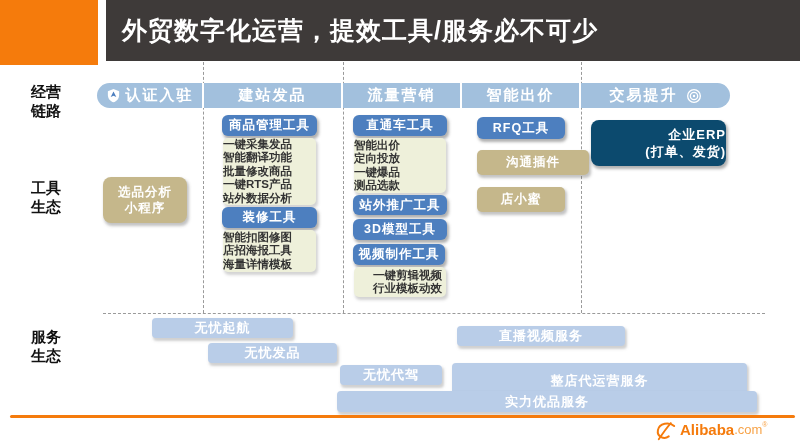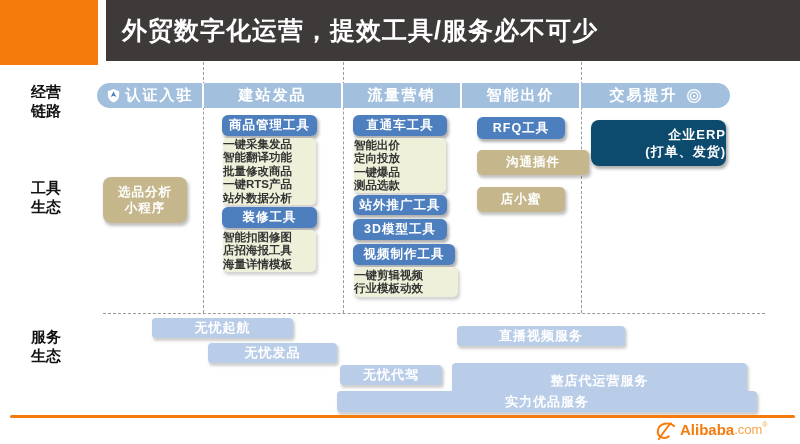--- a/index.html
+++ b/index.html
@@ -40,22 +40,22 @@
 
   .miniapp { left:103px; top:177px; width:84px; height:46px; border-radius:8px; flex-direction:column; line-height:16px; font-size:12.5px; }
   .c2-b1 { left:222px; top:115px; width:95px; height:21px; }
   .c2-l1 { left:223px; top:138px; width:93px; height:67px; }
   .c2-b2 { left:222px; top:207px; width:95px; height:21px; }
   .c2-l2 { left:223px; top:230px; width:93px; height:42px; }
   .c3-b1 { left:353px; top:115px; width:94px; height:21px; }
   .c3-l1 { left:354px; top:138px; width:92px; height:55px; }
   .c3-b2 { left:353px; top:195px; width:94px; height:20px; }
   .c3-b3 { left:353px; top:219px; width:94px; height:21px; }
-  .c3-b4 { left:353px; top:244px; width:102px; height:21px; }
-  .c3-l2 { left:354px; top:267px; width:104px; height:30px; }
+  .c3-b4 { left:353px; top:244px; width:92px; height:21px; }
+  .c3-l2 { left:354px; top:267px; width:92px; height:30px;padding-left:19px; }
   .c4-b1 { left:477px; top:117px; width:88px; height:22px; }
   .c4-t1 { left:477px; top:150px; width:112px; height:25px; }
   .c4-t2 { left:477px; top:187px; width:88px; height:25px; }
   .erp { position:absolute; left:591px; top:120px; width:135px; height:46px; background:#0c4a6e; border-radius:8px; color:#fff; font-weight:bold; font-size:13px; text-align:right; display:flex; flex-direction:column; justify-content:center; line-height:17px; box-shadow:1.5px 2.5px 3px rgba(80,80,80,.45); letter-spacing:1px; }
 
   
   .svc { position:absolute; background:#b9cde8; border-radius:4px; color:#fff; font-weight:bold; font-size:13px; letter-spacing:1px; display:flex; align-items:center; justify-content:center; box-shadow:1.5px 2.5px 2.5px rgba(120,120,120,.35); }
   .svc1 { left:152px; top:318px; width:141px; height:20px; }
   .svc4 { left:457px; top:326px; width:168px; height:20px; }
   .svc2 { left:208px; top:343px; width:129px; height:20px; }

